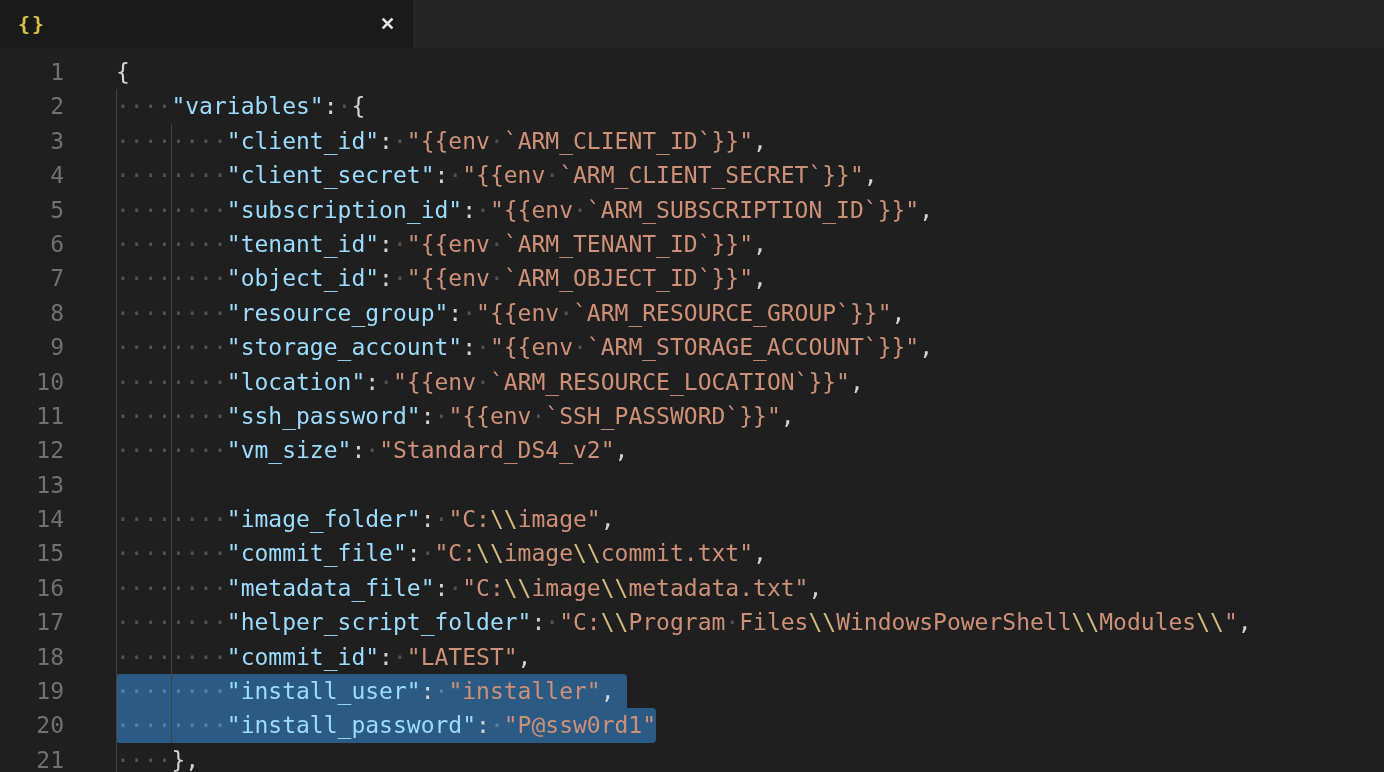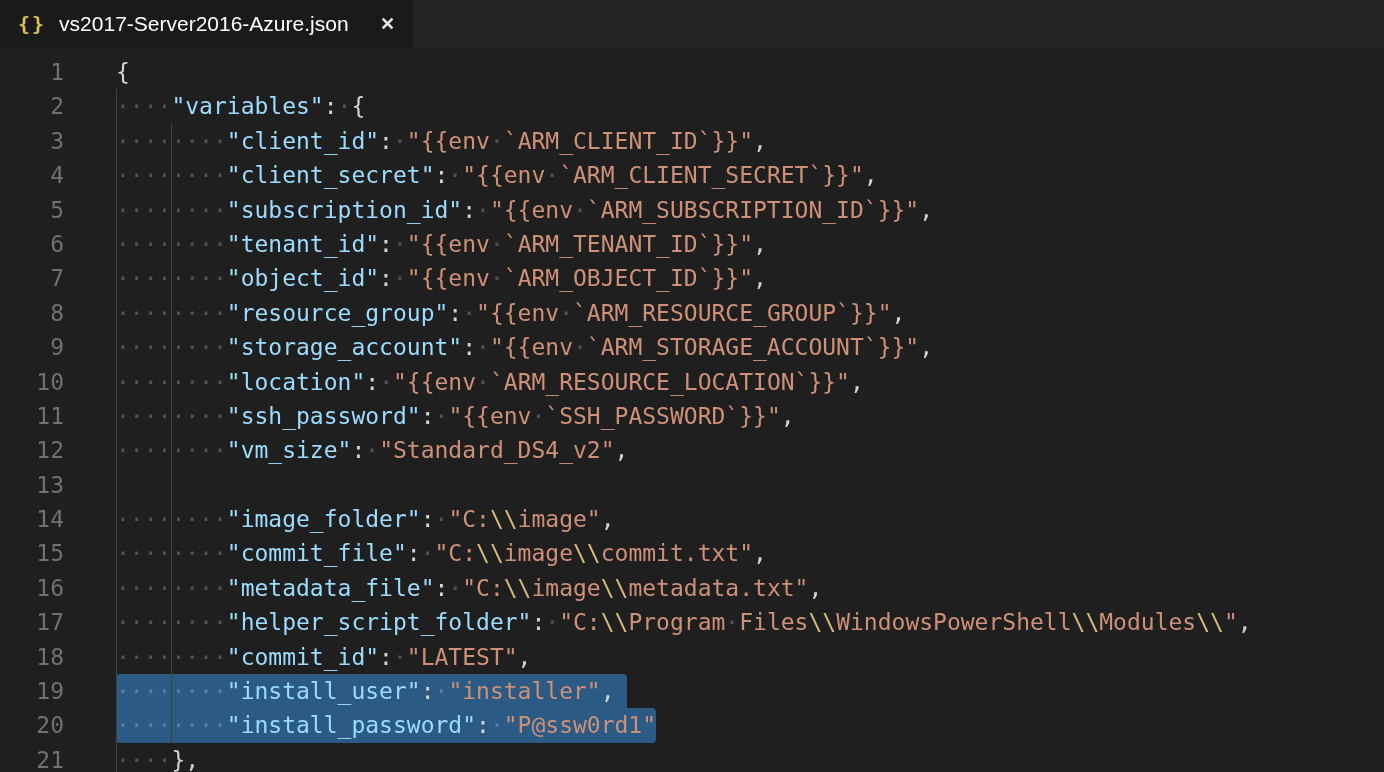--- a/index.html
+++ b/index.html
@@ -47,19 +47,18 @@
   .sel-first{border-radius:4px 4px 0 0;}
   .sel-last{border-radius:0 4px 4px 4px;}
 </style>
 </head>
 <body>
 
 <div>
   <div class="tabbar">
     <div class="tab">
       <span class="tab-icon">{}</span>
-      <span class="tab-title">vs2017-Server2016-Azure.json</span>
       <span class="tab-close">✕</span>
     </div>
   </div>
 
   <div class="editor" id="code-area"><div class="line"><div class="ln">1</div><div class="code"><span class="toks"><span class="tk-p">{</span></span></div></div><div class="line"><div class="ln">2</div><div class="code"><div class="guide" style="left: 0ch;"></div><span class="toks"><span class="tk-w">····</span><span class="tk-k">"variables"</span><span class="tk-p">:</span><span class="tk-w">·</span><span class="tk-p">{</span></span></div></div><div class="line"><div class="ln">3</div><div class="code"><div class="guide" style="left: 0ch;"></div><div class="guide" style="left: 4ch;"></div><span class="toks"><span class="tk-w">········</span><span class="tk-k">"client_id"</span><span class="tk-p">:</span><span class="tk-w">·</span><span class="tk-s">"{{env</span><span class="tk-w">·</span><span class="tk-s">`ARM_CLIENT_ID`}}"</span><span class="tk-p">,</span></span></div></div><div class="line"><div class="ln">4</div><div class="code"><div class="guide" style="left: 0ch;"></div><div class="guide" style="left: 4ch;"></div><span class="toks"><span class="tk-w">········</span><span class="tk-k">"client_secret"</span><span class="tk-p">:</span><span class="tk-w">·</span><span class="tk-s">"{{env</span><span class="tk-w">·</span><span class="tk-s">`ARM_CLIENT_SECRET`}}"</span><span class="tk-p">,</span></span></div></div><div class="line"><div class="ln">5</div><div class="code"><div class="guide" style="left: 0ch;"></div><div class="guide" style="left: 4ch;"></div><span class="toks"><span class="tk-w">········</span><span class="tk-k">"subscription_id"</span><span class="tk-p">:</span><span class="tk-w">·</span><span class="tk-s">"{{env</span><span class="tk-w">·</span><span class="tk-s">`ARM_SUBSCRIPTION_ID`}}"</span><span class="tk-p">,</span></span></div></div><div class="line"><div class="ln">6</div><div class="code"><div class="guide" style="left: 0ch;"></div><div class="guide" style="left: 4ch;"></div><span class="toks"><span class="tk-w">········</span><span class="tk-k">"tenant_id"</span><span class="tk-p">:</span><span class="tk-w">·</span><span class="tk-s">"{{env</span><span class="tk-w">·</span><span class="tk-s">`ARM_TENANT_ID`}}"</span><span class="tk-p">,</span></span></div></div><div class="line"><div class="ln">7</div><div class="code"><div class="guide" style="left: 0ch;"></div><div class="guide" style="left: 4ch;"></div><span class="toks"><span class="tk-w">········</span><span class="tk-k">"object_id"</span><span class="tk-p">:</span><span class="tk-w">·</span><span class="tk-s">"{{env</span><span class="tk-w">·</span><span class="tk-s">`ARM_OBJECT_ID`}}"</span><span class="tk-p">,</span></span></div></div><div class="line"><div class="ln">8</div><div class="code"><div class="guide" style="left: 0ch;"></div><div class="guide" style="left: 4ch;"></div><span class="toks"><span class="tk-w">········</span><span class="tk-k">"resource_group"</span><span class="tk-p">:</span><span class="tk-w">·</span><span class="tk-s">"{{env</span><span class="tk-w">·</span><span class="tk-s">`ARM_RESOURCE_GROUP`}}"</span><span class="tk-p">,</span></span></div></div><div class="line"><div class="ln">9</div><div class="code"><div class="guide" style="left: 0ch;"></div><div class="guide" style="left: 4ch;"></div><span class="toks"><span class="tk-w">········</span><span class="tk-k">"storage_account"</span><span class="tk-p">:</span><span class="tk-w">·</span><span class="tk-s">"{{env</span><span class="tk-w">·</span><span class="tk-s">`ARM_STORAGE_ACCOUNT`}}"</span><span class="tk-p">,</span></span></div></div><div class="line"><div class="ln">10</div><div class="code"><div class="guide" style="left: 0ch;"></div><div class="guide" style="left: 4ch;"></div><span class="toks"><span class="tk-w">········</span><span class="tk-k">"location"</span><span class="tk-p">:</span><span class="tk-w">·</span><span class="tk-s">"{{env</span><span class="tk-w">·</span><span class="tk-s">`ARM_RESOURCE_LOCATION`}}"</span><span class="tk-p">,</span></span></div></div><div class="line"><div class="ln">11</div><div class="code"><div class="guide" style="left: 0ch;"></div><div class="guide" style="left: 4ch;"></div><span class="toks"><span class="tk-w">········</span><span class="tk-k">"ssh_password"</span><span class="tk-p">:</span><span class="tk-w">·</span><span class="tk-s">"{{env</span><span class="tk-w">·</span><span class="tk-s">`SSH_PASSWORD`}}"</span><span class="tk-p">,</span></span></div></div><div class="line"><div class="ln">12</div><div class="code"><div class="guide" style="left: 0ch;"></div><div class="guide" style="left: 4ch;"></div><span class="toks"><span class="tk-w">········</span><span class="tk-k">"vm_size"</span><span class="tk-p">:</span><span class="tk-w">·</span><span class="tk-s">"Standard_DS4_v2"</span><span class="tk-p">,</span></span></div></div><div class="line"><div class="ln">13</div><div class="code"><div class="guide" style="left: 0ch;"></div><div class="guide" style="left: 4ch;"></div><span class="toks"></span></div></div><div class="line"><div class="ln">14</div><div class="code"><div class="guide" style="left: 0ch;"></div><div class="guide" style="left: 4ch;"></div><span class="toks"><span class="tk-w">········</span><span class="tk-k">"image_folder"</span><span class="tk-p">:</span><span class="tk-w">·</span><span class="tk-s">"C:</span><span class="tk-e">\\</span><span class="tk-s">image"</span><span class="tk-p">,</span></span></div></div><div class="line"><div class="ln">15</div><div class="code"><div class="guide" style="left: 0ch;"></div><div class="guide" style="left: 4ch;"></div><span class="toks"><span class="tk-w">········</span><span class="tk-k">"commit_file"</span><span class="tk-p">:</span><span class="tk-w">·</span><span class="tk-s">"C:</span><span class="tk-e">\\</span><span class="tk-s">image</span><span class="tk-e">\\</span><span class="tk-s">commit.txt"</span><span class="tk-p">,</span></span></div></div><div class="line"><div class="ln">16</div><div class="code"><div class="guide" style="left: 0ch;"></div><div class="guide" style="left: 4ch;"></div><span class="toks"><span class="tk-w">········</span><span class="tk-k">"metadata_file"</span><span class="tk-p">:</span><span class="tk-w">·</span><span class="tk-s">"C:</span><span class="tk-e">\\</span><span class="tk-s">image</span><span class="tk-e">\\</span><span class="tk-s">metadata.txt"</span><span class="tk-p">,</span></span></div></div><div class="line"><div class="ln">17</div><div class="code"><div class="guide" style="left: 0ch;"></div><div class="guide" style="left: 4ch;"></div><span class="toks"><span class="tk-w">········</span><span class="tk-k">"helper_script_folder"</span><span class="tk-p">:</span><span class="tk-w">·</span><span class="tk-s">"C:</span><span class="tk-e">\\</span><span class="tk-s">Program</span><span class="tk-w">·</span><span class="tk-s">Files</span><span class="tk-e">\\</span><span class="tk-s">WindowsPowerShell</span><span class="tk-e">\\</span><span class="tk-s">Modules</span><span class="tk-e">\\</span><span class="tk-s">"</span><span class="tk-p">,</span></span></div></div><div class="line"><div class="ln">18</div><div class="code"><div class="guide" style="left: 0ch;"></div><div class="guide" style="left: 4ch;"></div><span class="toks"><span class="tk-w">········</span><span class="tk-k">"commit_id"</span><span class="tk-p">:</span><span class="tk-w">·</span><span class="tk-s">"LATEST"</span><span class="tk-p">,</span></span></div></div><div class="line"><div class="ln">19</div><div class="code"><div class="selrect sel-first" style="width: calc(36ch + 13px);"></div><div class="guide" style="left: 0ch;"></div><div class="guide" style="left: 4ch;"></div><span class="toks"><span class="tk-w">········</span><span class="tk-k">"install_user"</span><span class="tk-p">:</span><span class="tk-w">·</span><span class="tk-s">"installer"</span><span class="tk-p">,</span></span></div></div><div class="line"><div class="ln">20</div><div class="code"><div class="selrect sel-last" style="width: calc(39ch + 0px);"></div><div class="guide" style="left: 0ch;"></div><div class="guide" style="left: 4ch;"></div><span class="toks"><span class="tk-w">········</span><span class="tk-k">"install_password"</span><span class="tk-p">:</span><span class="tk-w">·</span><span class="tk-s">"P@ssw0rd1"</span></span></div></div><div class="line"><div class="ln">21</div><div class="code"><div class="guide" style="left: 0ch;"></div><span class="toks"><span class="tk-w">····</span><span class="tk-p">},</span></span></div></div></div>
 </div>
 
 </body></html>

